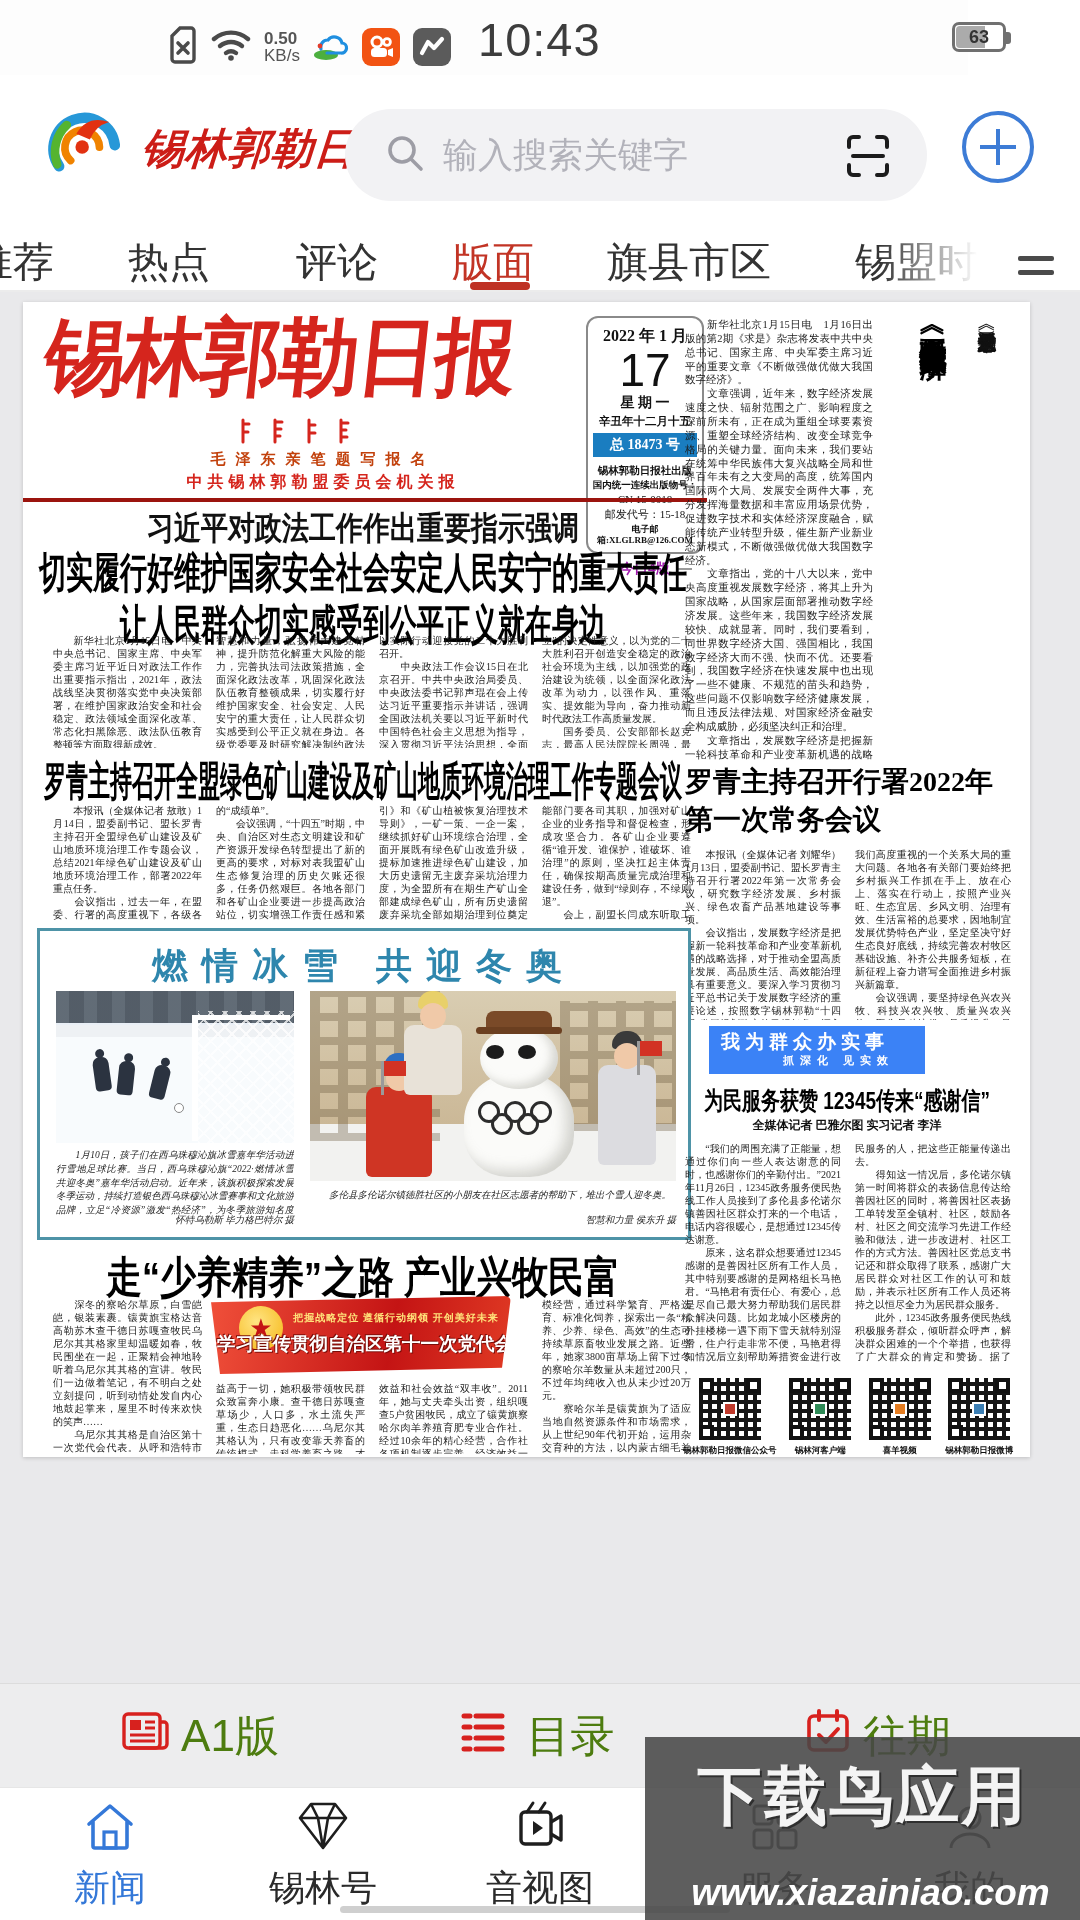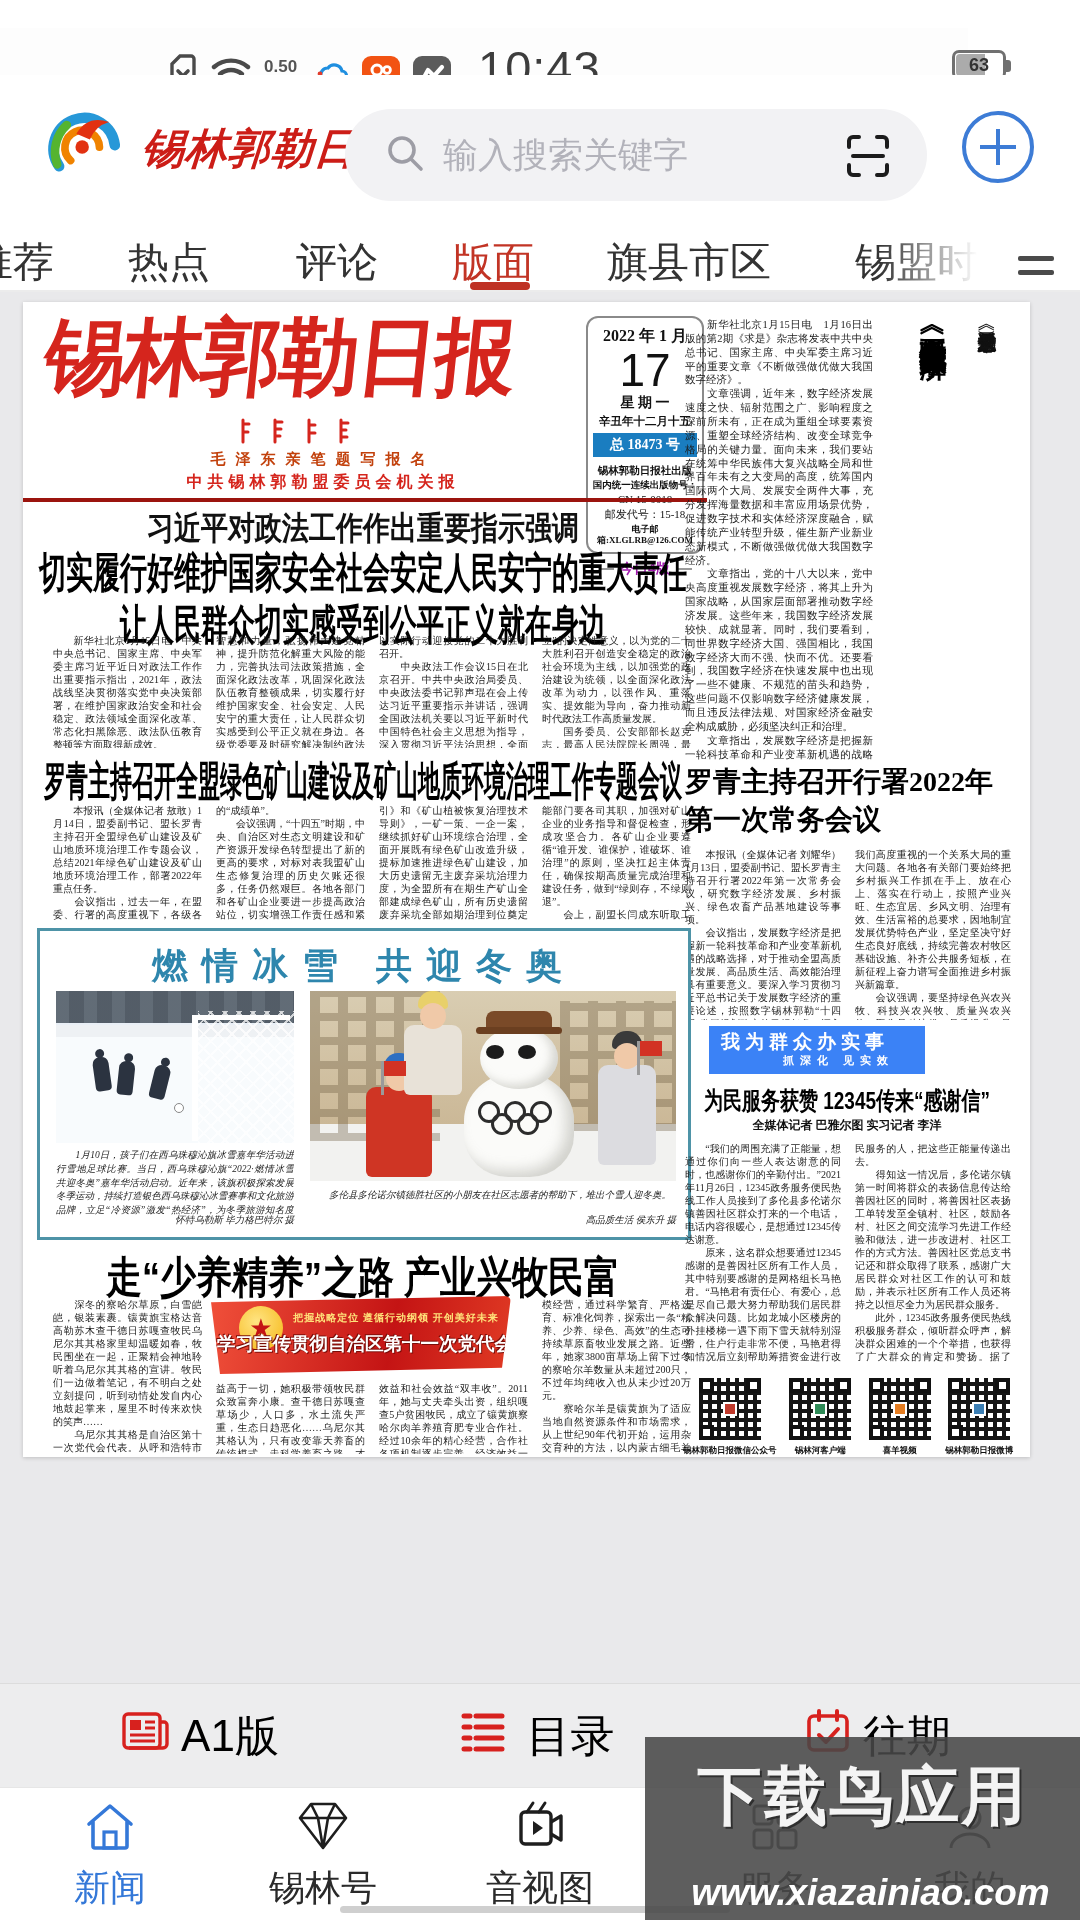--- a/index.html
+++ b/index.html
@@ -1,21 +1,21 @@
 <!DOCTYPE html>
 <html><head>
 <meta charset="utf-8">
 <style>
   * { margin:0; padding:0; box-sizing:border-box; }
   html,body { background:#fff; }
   body { font-family:"Liberation Sans", sans-serif; }
   #screen { position:relative; width:1080px; height:1920px; background:#fff; overflow:hidden; margin:0 auto; }
 
   
-  .status-bar { position:absolute; left:0; top:0; width:968px; height:75px; background:#fdfdfd;margin-top:28px; }
+  .status-bar { position:absolute; left:0; top:0; width:968px; height:75px; background:#fdfdfd; }
   .sb-icons { position:absolute; left:168px; top:26px; display:flex; align-items:center; gap:13px; height:42px; }
   .sb-speed { font-size:17px; line-height:1.02; color:#555; text-align:left; font-weight:bold; }
   .sb-appicon { width:38px; height:38px; border-radius:9px; display:flex; align-items:center; justify-content:center; }
   .sb-appicon.orange { background:#f25313; }
   .sb-appicon.dark { background:#5b5b5b; }
   .sb-time { position:absolute; left:478px; top:12px; font-size:47px; color:#3d3d3d; letter-spacing:1px; }
   .battery { position:absolute; left:952px; top:22px; width:54px; height:30px; border:3px solid #707070; border-radius:7px; }
   .battery::after { content:""; position:absolute; right:-8px; top:7px; width:5px; height:12px; background:#707070; border-radius:0 3px 3px 0; }
   .battery .fill { position:absolute; left:1px; top:1px; bottom:1px; width:60%; background:#ababab; border-radius:4px 0 0 4px; }
   .battery .num { position:absolute; inset:0; display:flex; align-items:center; justify-content:center; font-size:18px; color:#333; font-weight:bold; }
@@ -158,21 +158,21 @@
   .qr { position:relative; width:62px; height:62px; margin:0 auto; background:
         repeating-linear-gradient(0deg,#151515 0 4px,transparent 4px 9px),
         repeating-linear-gradient(90deg,#151515 0 4px,#fff 4px 9px); }
   .qr .f { position:absolute; width:15px; height:15px; border:4px solid #111; background:#fff; }
   .qr .f1 { left:0; top:0; } .qr .f2 { right:0; top:0; } .qr .f3 { left:0; bottom:0; }
   .qr .logo { position:absolute; left:24px; top:24px; width:14px; height:14px; border:2px solid #fff; }
   .qr-label { font-size:8.5px; font-weight:bold; color:#111; margin-top:5px; white-space:nowrap; }
 
   
   .toolbar { position:absolute; left:0; top:1683px; width:1080px; height:104px; background:#ededee; border-top:1px solid #dcdcdc; }
-  .tool-item { position:absolute; top:0; height:104px; display:flex; align-items:center; justify-content:center; gap:12px; color:#000000; font-size:44px; }
+  .tool-item { position:absolute; top:0; height:104px; display:flex; align-items:center; justify-content:center; gap:12px; color:#4d7c0f; font-size:44px; }
   .tool-a1 { left:90px; width:220px; } .tool-toc { left:427px; width:220px;gap:21px; } .tool-arch { left:768px; width:220px; }
 
   
   .bottom-nav { position:absolute; left:0; top:1787px; width:1080px; height:133px; background:#fff; border-top:1px solid #e6e6e6; }
   .nav-item { position:absolute; top:10px; width:180px; text-align:center; }
   .nav-item .lbl { display:block; margin-top:6px; font-size:36px; color:#2a2a2a; }
   .nav-item.active .lbl { color:#3478d8; }
   .home-indicator { position:absolute; left:340px; top:1906px; width:390px; height:7px; border-radius:4px; background:#cfcfcf; }
 
   
@@ -397,21 +397,21 @@
               <div class="face"></div>
           </div>
           <div class="kid" style="left:288px;top:74px;width:58px;height:100px;background:#dcdce0;">
             <div class="cap" style="background:#3a3a3a;"></div>
               <div class="face"></div>
           </div>
           <div class="flag" style="left:74px;top:70px;"></div>
           <div class="flag" style="left:330px;top:50px;"></div>
         </div>
         <div class="caption" style="left:270px;top:258px;width:366px;height:30px;overflow:hidden;">　　多伦县多伦诺尔镇德胜社区的小朋友在社区志愿者的帮助下，堆出个雪人迎冬奥。</div>
-        <div class="credit" style="left:270px;top:284px;width:366px;">高品质生活 侯东升 摄</div>
+        <div class="credit" style="left:270px;top:284px;width:366px;">智慧和力量 侯东升 摄</div>
       </div>
 
       <div class="herding-headline">走“少养精养”之路 产业兴牧民富</div>
       <div class="herding-cols">
         <div class="col">　　深冬的察哈尔草原，白雪皑皑，银装素裹。镶黄旗宝格达音高勒苏木查干德日苏嘎查牧民乌尼尔其其格家里却温暖如春，牧民围坐在一起，正聚精会神地聆听着乌尼尔其其格的宣讲。牧民们一边做着笔记，有不明白之处立刻提问，听到动情处发自内心地鼓起掌来，屋里不时传来欢快的笑声……
 　　乌尼尔其其格是自治区第十一次党代会代表。从呼和浩特市回到家乡后，她用几天时间准备了课件，并结合自家牧业生产经营经验，深入浅出地为邻里们讲解自治区党代会提出的扎实走好以生态优先、绿色发展为导向的高质量发展新路子等内容。
 　　作为一名共产党员，乌尼尔其其格始终没有忘记自己的使命，牢固树立爱民、亲民、为民的思想。在她心中，牧民的利</div>
         <div class="col pad">益高于一切，她积极带领牧民群众致富奔小康。查干德日苏嘎查草场少，人口多，水土流失严重，生态日趋恶化……乌尼尔其其格认为，只有改变靠天养畜的传统模式，走科学养畜之路，才能引领牧民脱贫致富奔小康。2013年，她创办了“牧人之家”旅游项目，吸收嘎查4名贫困户妇女参与经营，通过开展奶制品、奶酒、肉食品加工等，助力贫困户妇女脱贫致富。经过几年的艰苦创业，“牧人之家”实现了经济</div>
         <div class="col pad">效益和社会效益“双丰收”。2011年，她与丈夫牵头出资，组织嘎查5户贫困牧民，成立了镶黄旗察哈尔肉羊养殖育肥专业合作社。经过10余年的精心经营，合作社各项机制逐步完善，经济效益一路攀升，合作社繁育的察哈尔基础种羊被旗里确定为“察哈尔羊核心群”。
 　　与此同时，乌尼尔其其格自家也成为了镶黄旗205个察哈尔羊核心群养殖户之一。她坚持以草定畜，发展适度规</div>

